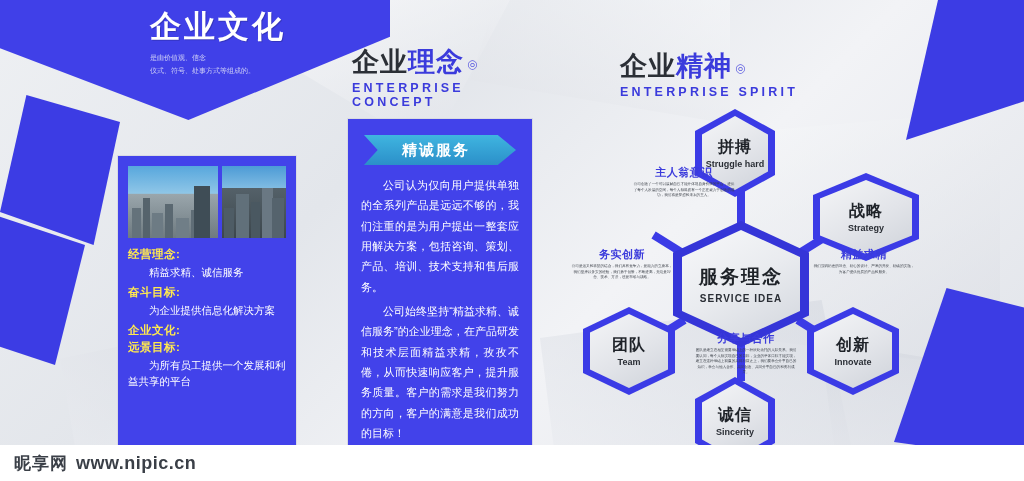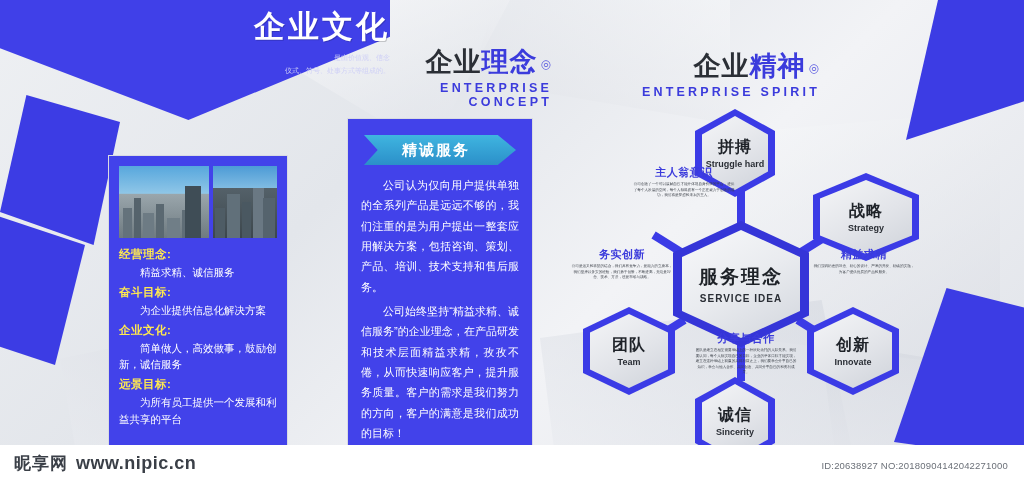--- a/index.html
+++ b/index.html
@@ -50,21 +50,21 @@
   .f5{ left:820px; top:340px; width:200px; height:150px; background:linear-gradient(10deg,#e7e9ee,#cfd3db); clip-path:polygon(0 0,100% 22%,100% 100%,10% 100%); }
   .f6{ left:60px; top:330px; width:160px; height:160px; background:linear-gradient(40deg,#eceef2,#d9dce3); clip-path:polygon(0 18%,86% 0,100% 86%,14% 100%); }
 
   
   .bottom-strip {
     position:absolute; left:0; bottom:0; width:1024px; height:36px;
     background:#ffffff;
   }
 
   
-  .hdr { position: absolute; text-align: right; }
+  .hdr { position: absolute; text-align: left; }
   #hdr-culture { left: 150px; top: 6px; width: 240px; }
   #hdr-culture .cn {
     font-size: 31px; font-weight: bold; color: #ffffff; letter-spacing: 3px;
     text-shadow: 1px 1px 0 rgba(0,0,0,.18);
   }
   #hdr-culture .en {
     font-family: "Liberation Serif","DejaVu Serif",serif;
     font-size: 16px; color: #ffffff; letter-spacing: 1px; margin-top: 2px;
   }
   #hdr-culture .sub {
@@ -82,21 +82,21 @@
   .hdr2 .cn .dot {
     font-size: 12px; color: #5a5ae0; vertical-align: middle; margin-left: 3px;
   }
   .hdr2 .en {
     font-size: 12.5px; font-weight: bold; color: #3b3bdc;
     letter-spacing: 3.2px; margin-top: 1px;
   }
 
   
   #left-panel {
-    position: absolute; left: 108px; top: 155px; width: 180px; height: 312px;
+    position: absolute; left: 117px; top: 155px; width: 180px; height: 312px;
     background: #4242ea; border: 1px solid #d9dbe2;
     padding: 10px 10px 6px 10px;
   }
   .photo-row { display: flex; gap: 4px; height: 72px; }
   .photo { flex: 1; position: relative; overflow: hidden; }
   .photo.a {
     background:
       linear-gradient(180deg,#57a7dd 0%, #8fc6e7 38%, #9aa6ac 39%, #6e7a80 100%);
   }
   .photo.b { flex: 0 0 64px;
@@ -268,21 +268,20 @@
           <div class="bld r5"></div>
       </div>
     </div>
 
     <div class="kv">
       <div class="k">经营理念:</div>
       <div class="v">精益求精、诚信服务</div>
       <div class="k">奋斗目标:</div>
       <div class="v">为企业提供信息化解决方案</div>
       <div class="k">企业文化:</div>
-      <div class="v">简单做人，高效做事，鼓励创新，诚信服务</div>
       <div class="k">远景目标:</div>
       <div class="v">为所有员工提供一个发展和利益共享的平台</div>
     </div>
   </div>
 
   <div id="mid-panel">
     <div class="ribbon">
       <div class="body"></div>
       <div class="txt">精诚服务</div>
     </div>
@@ -369,15 +368,14 @@
         <div class="en">SERVICE IDEA</div>
       </div>
     </div>
   </div>
 
   <div class="bottom-strip"></div>
   <div id="footer-left">
     <div class="logo-cn">昵享网</div>
     <div class="logo-url">www.nipic.cn</div>
   </div>
-  <div id="footer-right">ID:20638927 NO:20180904142042271000</div>
 
 </div>
 
 </body></html>

